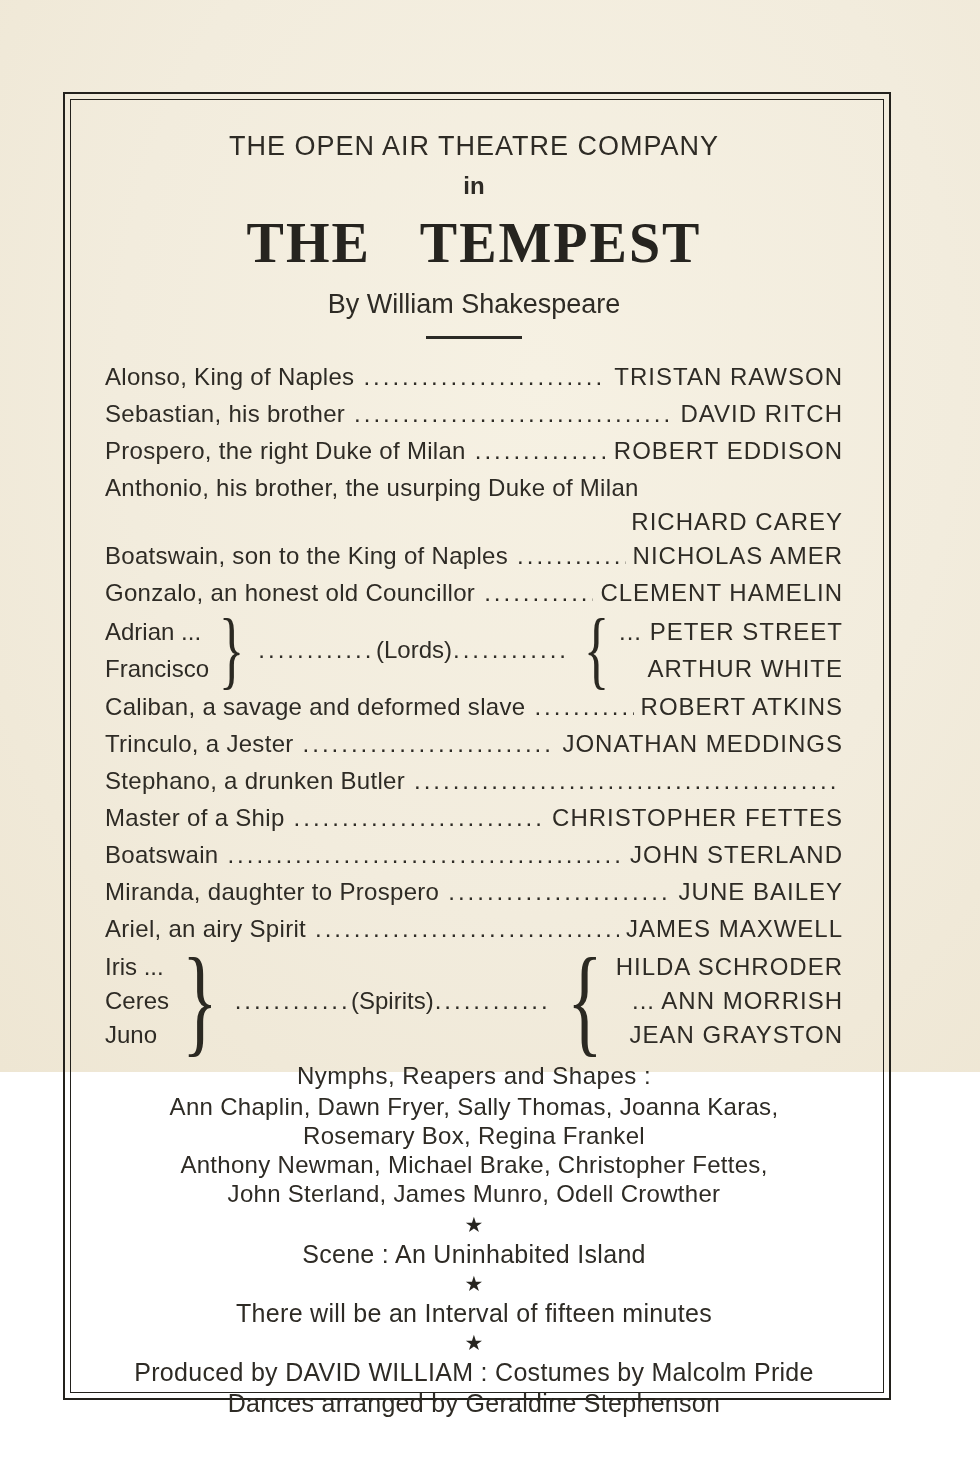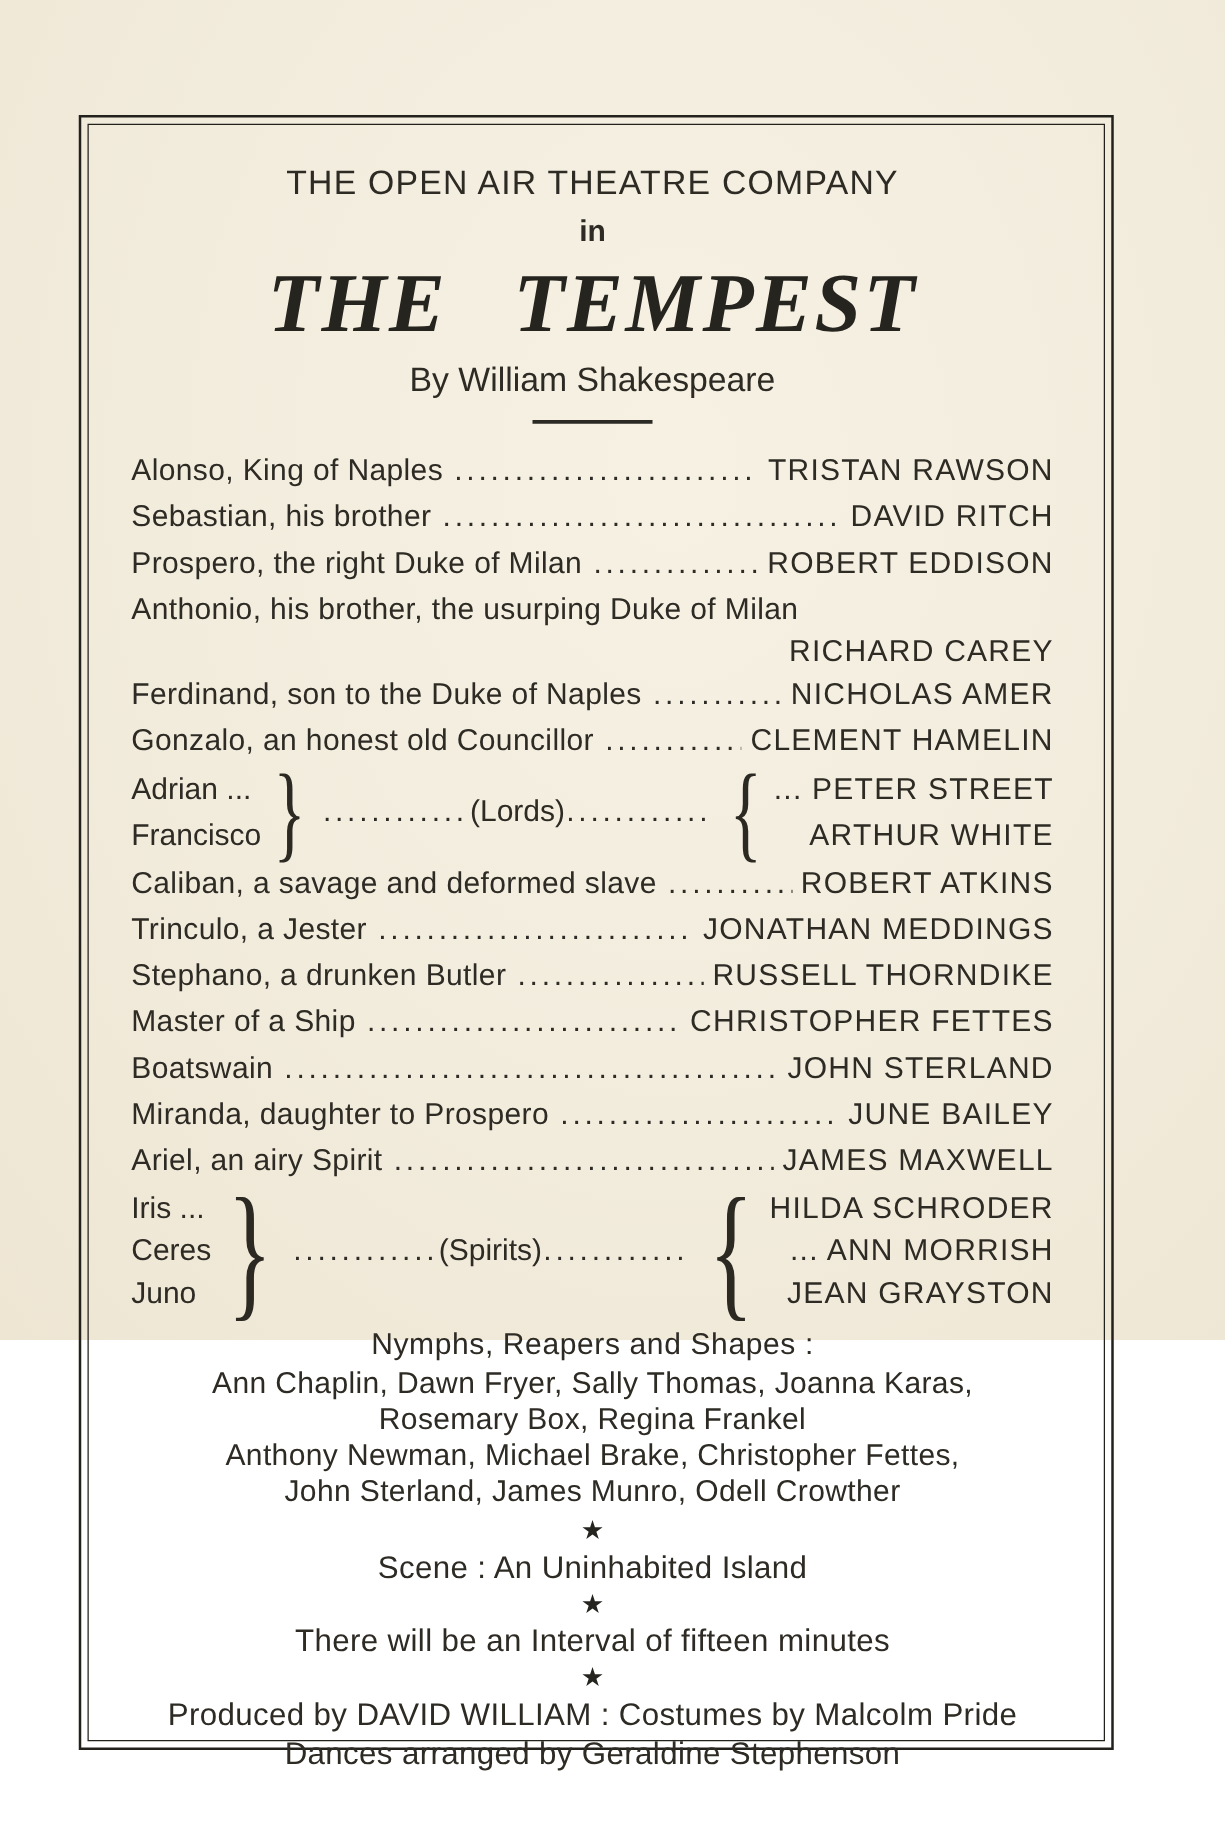--- a/index.html
+++ b/index.html
@@ -24,22 +24,22 @@
     position: absolute; left: 0; top: 0; right: 0; bottom: 0;
     box-sizing: border-box; padding: 30px 40px 0 34px;
   }
 
   
   .header { text-align: center; }
   .company { font-size: 27px; line-height: 32px; letter-spacing: 1px; }
   .conj    { font-size: 24px; line-height: 26px; margin-top: 11px; font-weight: bold; }
   .title   {
     font-family: "Liberation Serif", serif; font-weight: bold;
-    font-size: 67px; line-height: 72px; margin-top: 8px;
-    letter-spacing: 2px; word-spacing: 34px; color: #26241f; font-style: italic;
+    font-size: 56px; line-height: 72px; margin-top: 8px;
+    letter-spacing: 2px; word-spacing: 34px; color: #26241f;
   }
   .byline  { font-size: 27px; line-height: 30px; margin-top: 10px; }
   .rule    { width: 96px; height: 3px; background: #2b2a25; margin: 17px auto 0 auto; }
 
   
   .cast { margin-top: 19px; }
   .cast-row { display: flex; align-items: baseline; font-size: 24px; line-height: 37px; }
   .role  { white-space: nowrap; letter-spacing: 0.3px; }
   .actor { white-space: nowrap; letter-spacing: 1px; }
   .leader { flex: 1; overflow: hidden; white-space: nowrap; margin: 0 7px 0 9px; }
@@ -112,21 +112,21 @@
             <span class="leader"></span>
             <span class="actor">ROBERT EDDISON</span>
           </div>
 
           <div class="cast-row">
             <span class="role">Anthonio, his brother, the usurping Duke of Milan</span>
           </div>
           <div class="wrap-name">RICHARD CAREY</div>
 
           <div class="cast-row">
-            <span class="role">Ferdinand, son to the Duke of Naples</span>
+            <span class="role">Boatswain, son to the King of Naples</span>
             <span class="leader"></span>
             <span class="actor">NICHOLAS AMER</span>
           </div>
 
           <div class="cast-row">
             <span class="role">Gonzalo, an honest old Councillor</span>
             <span class="leader"></span>
             <span class="actor">CLEMENT HAMELIN</span>
           </div>
 
@@ -156,21 +156,20 @@
 
           <div class="cast-row">
             <span class="role">Trinculo, a Jester</span>
             <span class="leader"></span>
             <span class="actor">JONATHAN MEDDINGS</span>
           </div>
 
           <div class="cast-row">
             <span class="role">Stephano, a drunken Butler</span>
             <span class="leader"></span>
-            <span class="actor">RUSSELL THORNDIKE</span>
           </div>
 
           <div class="cast-row">
             <span class="role">Master of a Ship</span>
             <span class="leader"></span>
             <span class="actor">CHRISTOPHER FETTES</span>
           </div>
 
           <div class="cast-row">
             <span class="role">Boatswain</span>

